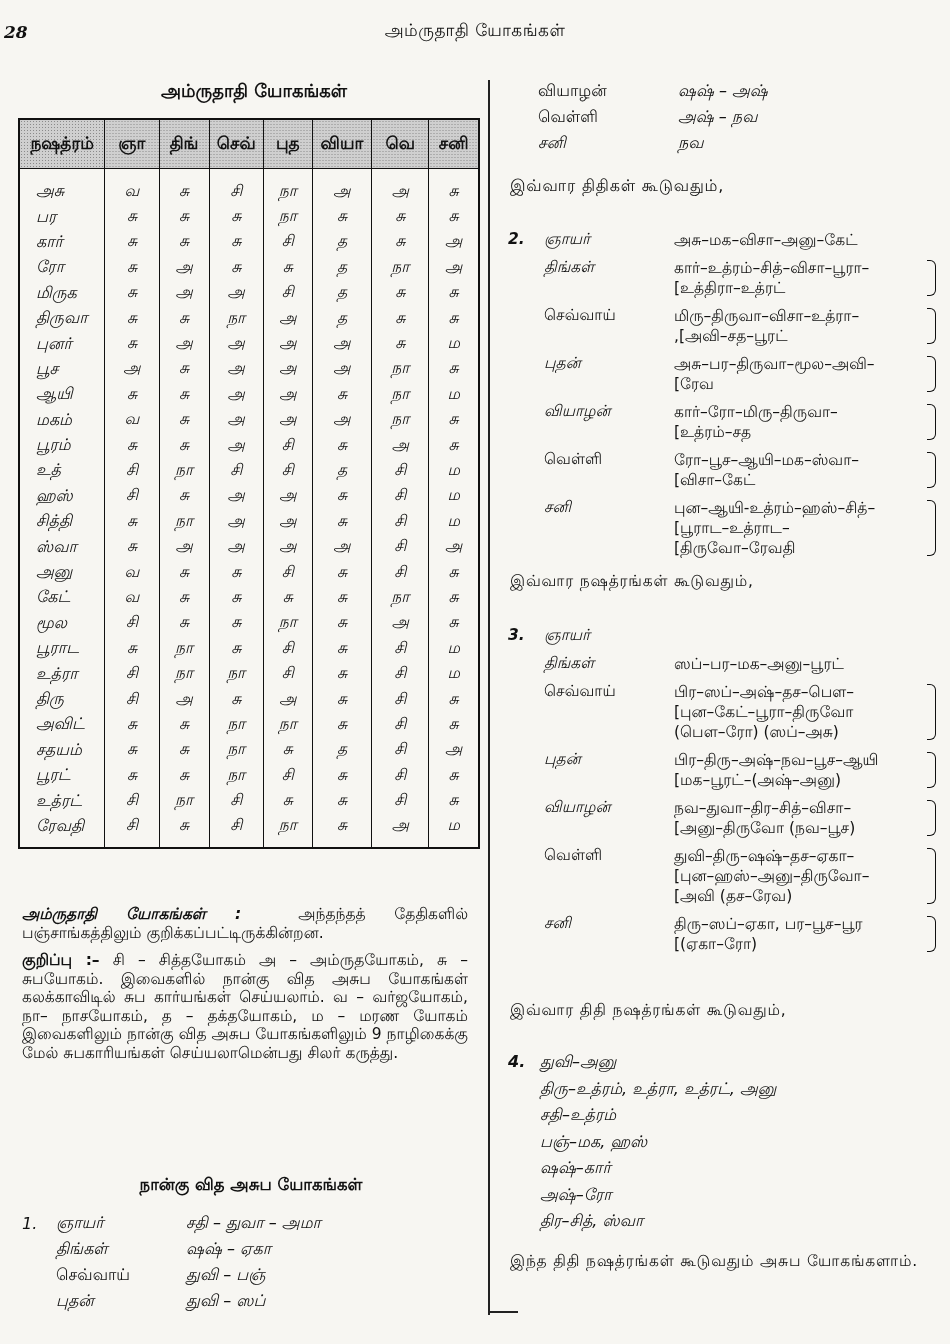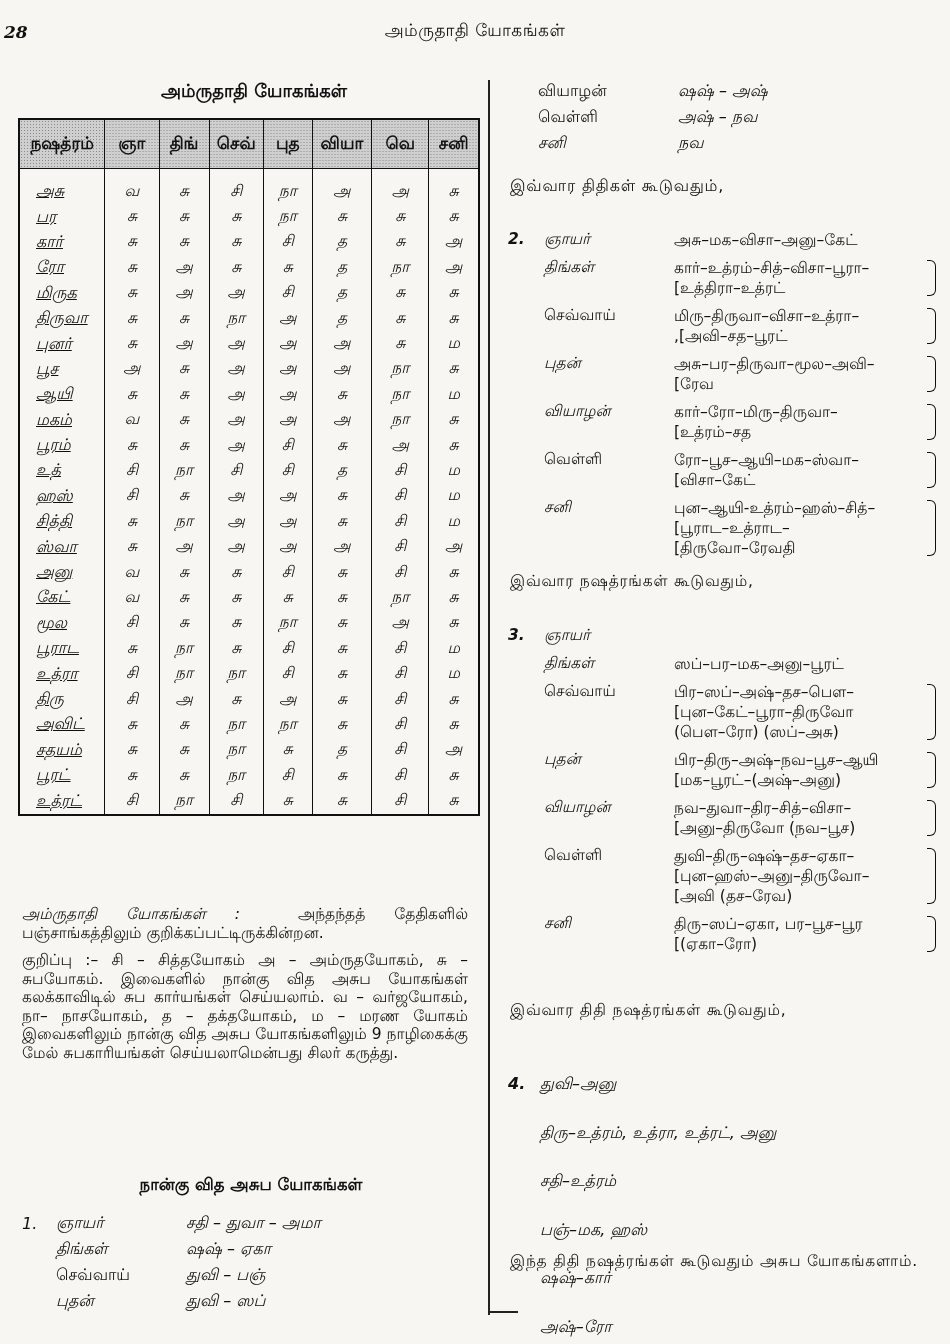--- a/index.html
+++ b/index.html
@@ -17,27 +17,27 @@
   .table-title { text-align:center; font-weight:bold; font-size:18px; margin:0 0 14px 0; padding-left:10px; }
   table.yoga { border-collapse:collapse; width:462px; border:2px solid #111; table-layout:fixed; }
   table.yoga th {
     height:48px; font-size:17px; font-weight:bold; border:1.5px solid #111;
     background-color:#cfcfcf;
     background-image: radial-gradient(#8a8a8a 0.8px, transparent 0.9px);
     background-size:3px 3px;
     padding:0; text-align:center;margin-left:46px;
   }
   table.yoga td { border-left:1.5px solid #111; border-right:1.5px solid #111; text-align:center; font-style:italic; font-size:15.5px; height:25.4px; padding:0; }
-  table.yoga td.star { text-align:left; padding-left:16px; font-size:16px;text-decoration:underline; }
+  table.yoga td.star { text-align:left; padding-left:16px; font-size:16px; }
   table.yoga tr.first td { padding-top:10px; }
   table.yoga tr.last td { padding-bottom:8px; }
 
   .notes { position:absolute; left:22px; top:905px; width:446px; font-size:15.5px; line-height:18.5px; text-align:justify; }
   .notes p { margin:0 0 9px 0; }
-  .notes b { font-weight:normal; font-style:italic; }
+  .notes b { font-weight:bold; font-style:italic; }
 
   .sub-title { position:absolute; left:20px; width:462px; top:1175px; text-align:center; font-weight:bold; font-size:16.5px; }
   .list1 { position:absolute; left:22px; top:1210px; font-style:italic; font-size:16px; }
   .row { display:flex; height:26px; align-items:center; }
   .num { width:34px; }
   .planet { width:130px; }
 
   
   .right { position:absolute; left:500px; top:78px; width:440px; font-size:16px; }
   .r-row { display:flex; height:26px; align-items:center; font-style:italic; }
@@ -45,21 +45,21 @@
   .r-planet.it { font-style:italic; }
   .statement { font-size:16px; letter-spacing:0.8px; }
   .block { position:absolute; left:500px; width:440px; font-size:15.5px; }
   .bline { display:flex; align-items:flex-start; }
   .bnum { width:36px; font-style:italic; font-weight:bold; padding-left:8px; }
   .bplanet { width:130px; font-style:italic; }
   .bval { flex:1; text-align:left; position:relative; padding-right:20px; line-height:20px; }
   .bval .brace { position:absolute; right:4px; top:2px; bottom:2px; width:8px; border-right:1.5px solid #111; border-top:1.5px solid #111; border-bottom:1.5px solid #111; border-radius:0 6px 6px 0; }
   .gap { height:8px; }
   .list4 { position:absolute; left:508px; top:1052px; font-style:italic; font-size:16px; }
-  .list4 .l { height:26.5px; padding-left:32px;margin-top:22px; }
+  .list4 .l { height:26.5px; padding-left:32px; }
   .list4 .l.first { padding-left:0; }
 </style>
 </head>
 <body>
 
 <div class="page-num">28</div>
 <div class="running-head">அம்ருதாதி யோகங்கள்</div>
 <div class="col-divider"></div>
 <div class="col-divider-foot"></div>
 
@@ -332,20 +332,30 @@
         <tr>
           <td class="star">உத்ரட்</td>
           <td>சி</td>
           <td>நா</td>
           <td>சி</td>
           <td>சு</td>
           <td>சு</td>
           <td>சி</td>
           <td>சு</td>
         </tr>
+        <tr class="last">
+          <td class="star">ரேவதி</td>
+          <td>சி</td>
+          <td>சு</td>
+          <td>சி</td>
+          <td>நா</td>
+          <td>சு</td>
+          <td>அ</td>
+          <td>ம</td>
+        </tr>
       </tbody>
   </table>
 </div>
 
 <div class="notes">
   <p><b>அம்ருதாதி யோகங்கள் :</b>&nbsp; <span>அந்தந்தத் தேதிகளில் பஞ்சாங்கத்திலும் குறிக்கப்பட்டிருக்கின்றன.</span></p>
   <p><b style="font-style:normal">குறிப்பு :–</b> <span>சி – சித்தயோகம் அ – அம்ருதயோகம், சு – சுபயோகம். இவைகளில் நான்கு வித அசுப யோகங்கள் கலக்காவிடில் சுப கார்யங்கள் செய்யலாம். வ – வர்ஜயோகம், நா– நாசயோகம், த – தக்தயோகம், ம – மரண யோகம் இவைகளிலும் நான்கு வித அசுப யோகங்களிலும் 9 நாழிகைக்கு மேல் சுபகாரியங்கள் செய்யலாமென்பது சிலர் கருத்து.</span></p>
 </div>
 
 <div class="sub-title">நான்கு வித அசுப யோகங்கள்</div>

